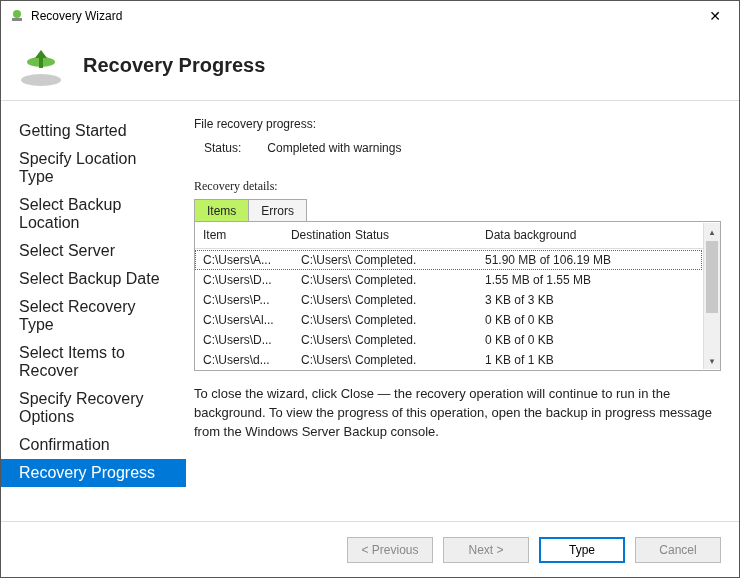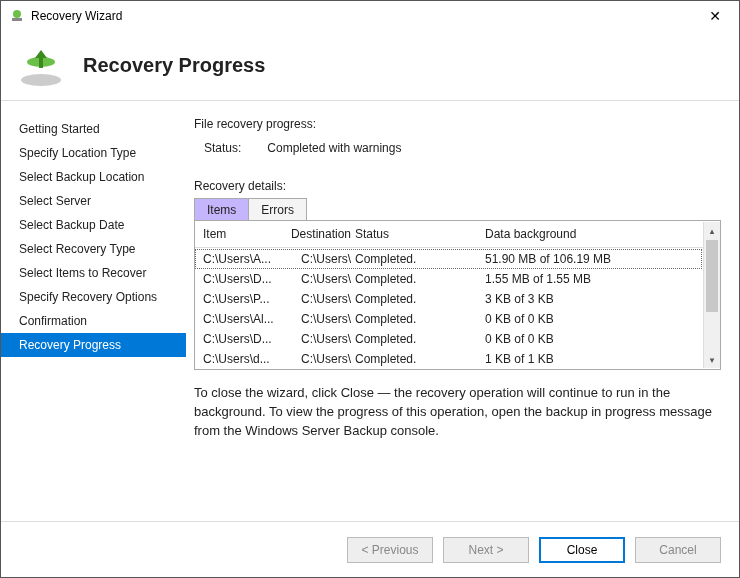--- a/index.html
+++ b/index.html
@@ -16,36 +16,36 @@
   .titlebar .title-text { flex:1; }
   .titlebar .close-x { width:40px; text-align:center; font-size:14px; cursor:default; }
   .header {
     height:70px; display:flex; align-items:center; padding:0 16px;
     border-bottom:1px solid #ddd;
   }
   .header-icon { width:48px; height:48px; margin-right:18px; }
   .header-title { font-size:20px; font-weight:600; color:#222; }
   .body { flex:1; display:flex; overflow:hidden; }
   .sidebar {
-    width:185px; padding-top:16px; font-size:12px; color:#222;
+    width:185px; padding-top:16px; font-size:16px; color:#222;
   }
   .sidebar .item { padding:5px 18px; cursor:default; }
   .sidebar .item.active { background:#0078d7; color:#fff; }
   .main {
     flex:1; padding:16px 18px 8px 8px; font-size:12px; color:#222;
     display:flex; flex-direction:column;
   }
   .progress-label { margin-bottom:10px; }
   .status-row { margin-bottom:24px;margin-left:10px; }
   .status-row .status-label { display:inline-block; width:60px; }
-  .details-label { margin-bottom:4px; }
+  .details-label { margin-bottom:4px;font-family:Liberation Serif, serif; }
   .tabs { display:flex; }
   .tab {
     border:1px solid #aaa; border-bottom:none; padding:4px 12px;
-    font-size:12px; background:#c4b5fd; position:relative; top:1px;
+    font-size:12px; background:#bef264; position:relative; top:1px;
     margin-right:-1px;
   }
   .tab.inactive { background:#f4f4f4; }
   .grid-wrap {
     border:1px solid #aaa; height:150px; position:relative; overflow:hidden;
     background:#fff;
   }
   .grid-header, .grid-row {
     display:flex; font-size:12px;
   }
@@ -187,16 +187,16 @@
         </div>
       </div>
 
       <div class="hint">To close the wizard, click Close — the recovery operation will continue to run in the background. To view the progress of this operation, open the backup in progress message from the Windows Server Backup console.</div>
     </div>
   </div>
 
   <div class="footer">
     <div class="btn">&lt; Previous</div>
     <div class="btn">Next &gt;</div>
-    <div class="btn enabled">Close</div>
+    <div class="btn enabled">Type</div>
     <div class="btn">Cancel</div>
   </div>
 </div>
 
 </body></html>

